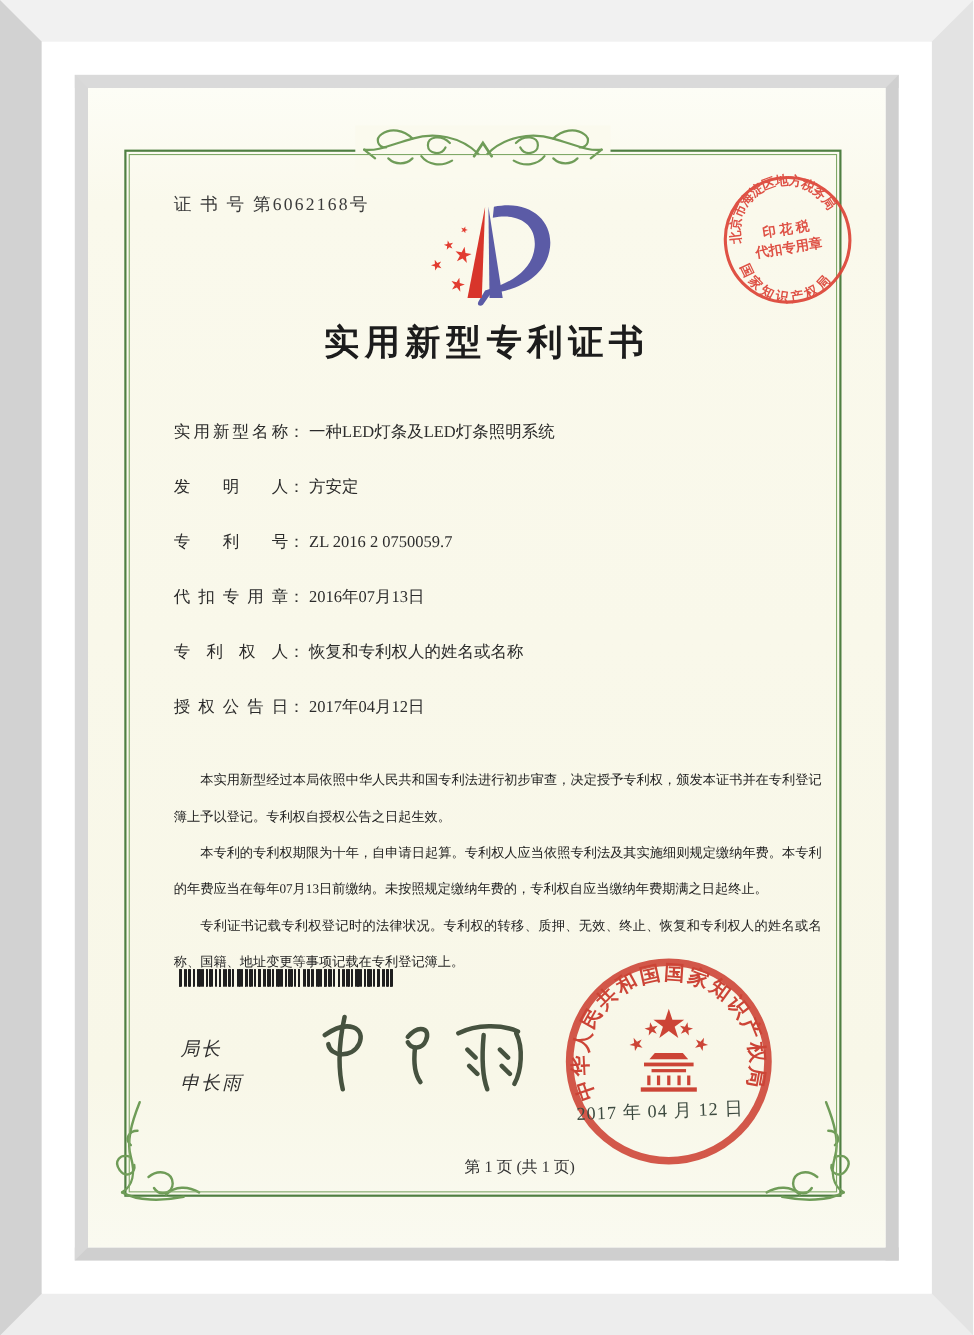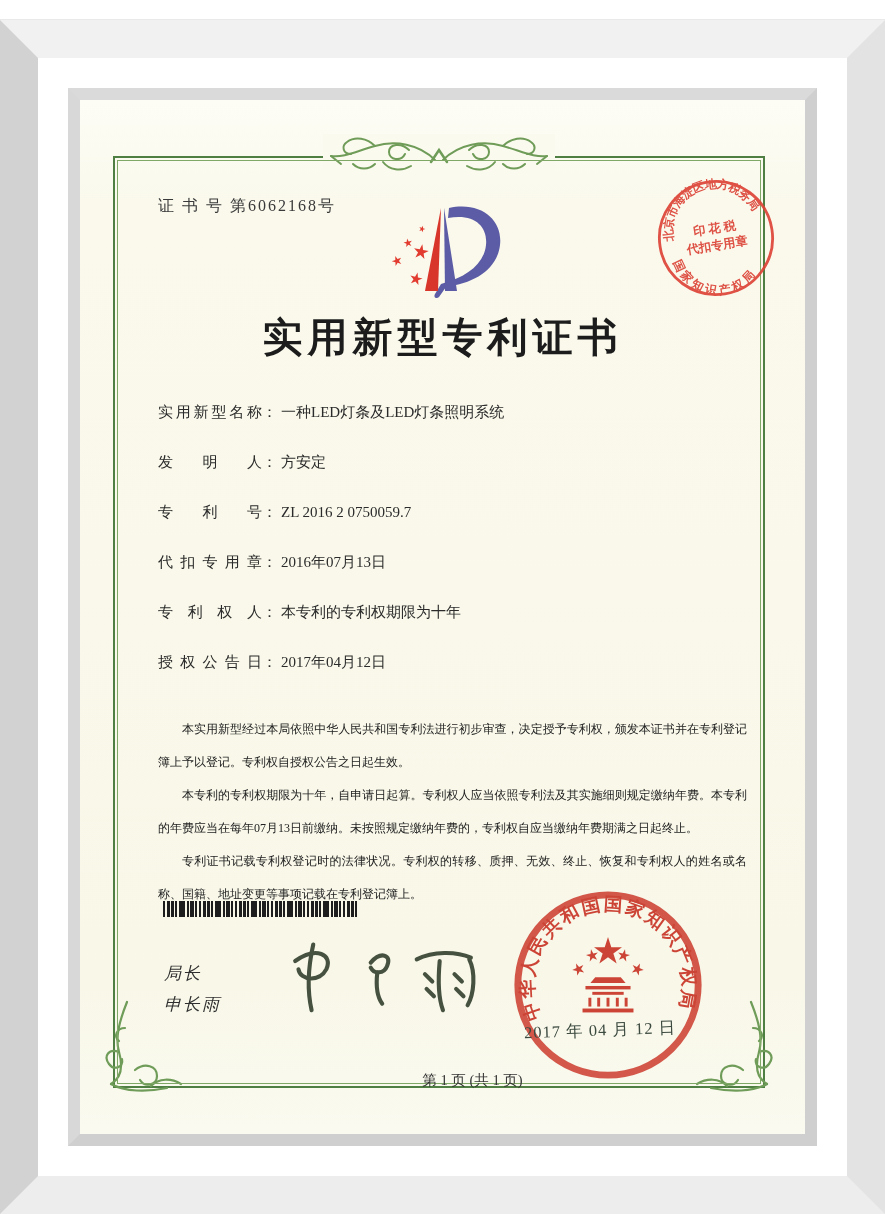--- a/index.html
+++ b/index.html
@@ -1,35 +1,35 @@
 <!DOCTYPE html>
 <html><head>
 <meta charset="utf-8">
 <style>
   html,body{margin:0;padding:0;background:#ffffff;}
   body{font-family:"Liberation Serif","DejaVu Serif",serif;color:#2b2b2b;}
   .stage{position:relative;width:885px;height:1214px;background:#fff;overflow:hidden;}
   
   .frame{position:absolute;inset:0;border:38px solid;
          border-color:#f1f1f1 #e3e3e3 #ededed #d2d2d2;
-         box-shadow:inset 0 0 0 1px #fafafa, 0 0 0 1px #e9e9e9;margin-top:20px;}
+         box-shadow:inset 0 0 0 1px #fafafa, 0 0 0 1px #e9e9e9;}
   .mat{position:absolute;inset:0;border:30px solid #ffffff;}
   .band{position:absolute;inset:0;border:12px solid;border-color:#dadada #cfcfcf #cfcfcf #d8d8d8;}
   .paper{position:absolute;inset:0;background:linear-gradient(180deg,#fdfdf6 0%,#faf9ec 10%,#f8f7e8 85%,#fafaf0 100%);}
   .abs{position:absolute;}
   
   .gborder{position:absolute;left:33px;top:56px;right:40px;bottom:46px;
            border:2px solid #4f7f42;}
   .gborder::after{content:"";position:absolute;inset:2px;border:1px solid #7fa867;}
   .orn-top{position:absolute;left:50%;top:-24px;transform:translateX(-50%);background:#fbfaee;}
   .orn-bl{position:absolute;left:-14px;bottom:-12px;}
   .orn-br{position:absolute;right:-14px;bottom:-12px;transform:scaleX(-1);}
   .cert-no{left:78px;top:96px;font-size:16px;letter-spacing:2px;color:#3a3a3a;}
   .logo{left:300px;top:98px;}
-  .title{left:0;top:210px;width:100%;text-align:center;font-size:40px;font-weight:bold;
+  .title{left:0;top:210px;width:100%;text-align:center;font-size:32px;font-weight:bold;
          letter-spacing:5px;color:#1c1c1c;}
   .fields{left:78px;top:303px;width:580px;font-size:15px;}
   .frow{margin-bottom:31px;white-space:nowrap;}
   .flabel{display:inline-block;width:104px;text-align:justify;text-align-last:justify;vertical-align:top;}
   .fcolon{display:inline-block;margin-right:4px;}
   .paras{left:78px;top:613px;width:589px;font-size:12px;line-height:33px;text-align:justify;color:#222;}
   .paras p{margin:0;text-indent:2em;}
   .barcode{left:83px;top:801px;width:196px;height:16px;
      background-image:
        repeating-linear-gradient(90deg,#1e1e1e 0 2px,transparent 2px 4px),
@@ -117,21 +117,21 @@
             <div class="frow">
               <span class="flabel">发明人</span><span class="fcolon">：</span><span>方安定</span>
             </div>
             <div class="frow">
               <span class="flabel">专利号</span><span class="fcolon">：</span><span>ZL 2016 2 0750059.7</span>
             </div>
             <div class="frow">
               <span class="flabel">代扣专用章</span><span class="fcolon">：</span><span>2016年07月13日</span>
             </div>
             <div class="frow">
-              <span class="flabel">专利权人</span><span class="fcolon">：</span><span>本专利的专利权期限为十年</span>
+              <span class="flabel">专利权人</span><span class="fcolon">：</span><span>恢复和专利权人的姓名或名称</span>
             </div>
             <div class="frow">
               <span class="flabel">授权公告日</span><span class="fcolon">：</span><span>2017年04月12日</span>
             </div>
           </div>
 
           <div class="abs paras">
             <p>本实用新型经过本局依照中华人民共和国专利法进行初步审查，决定授予专利权，颁发本证书并在专利登记簿上予以登记。专利权自授权公告之日起生效。</p>
             <p>本专利的专利权期限为十年，自申请日起算。专利权人应当依照专利法及其实施细则规定缴纳年费。本专利的年费应当在每年07月13日前缴纳。未按照规定缴纳年费的，专利权自应当缴纳年费期满之日起终止。</p>
             <p>专利证书记载专利权登记时的法律状况。专利权的转移、质押、无效、终止、恢复和专利权人的姓名或名称、国籍、地址变更等事项记载在专利登记簿上。</p>

